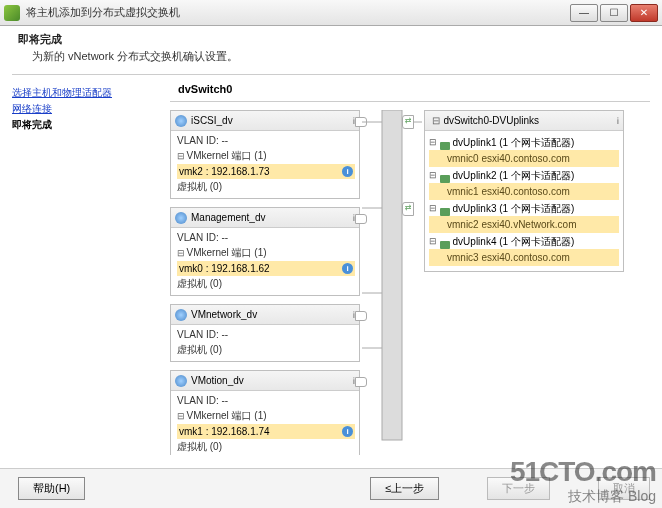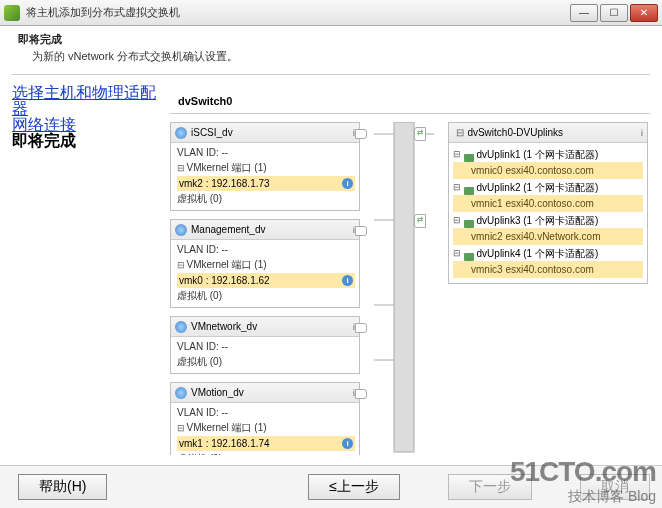--- a/index.html
+++ b/index.html
@@ -7,26 +7,26 @@
 .titlebar { height: 26px; background: linear-gradient(#f8f8f8,#e4e4e4); border-bottom: 1px solid #aaa; display: flex; align-items: center; padding: 0 4px; font-size: 11px; color: #333; }
 .titlebar .appicon { width: 16px; height: 16px; background: linear-gradient(135deg,#8dc63f,#4a8a2a); border-radius: 3px; margin-right: 6px; }
 .titlebar .spacer { flex: 1; }
 .winbtn { width: 28px; height: 18px; margin-left: 2px; border: 1px solid #888; border-radius: 2px; display: flex; align-items: center; justify-content: center; font-size: 10px; background: linear-gradient(#fafafa,#ddd); }
 .winbtn.close { background: linear-gradient(#e97f6f,#c0392b); color: #fff; border-color: #8b2a1f; }
 .header { padding: 6px 18px 10px; }
 .header .h1 { font-size: 11px; font-weight: bold; color: #222; }
 .header .h2 { font-size: 11px; color: #333; margin-left: 14px; margin-top: 2px; }
 .divider { border-top: 1px solid #ccc; margin: 0 12px; }
 .body { display: flex; height: 380px; }
-.nav { width: 170px; padding: 10px 12px; font-size: 16px; }
+.nav { width: 170px; padding: 10px 12px; font-size: 10px; }
 .nav .link { color: #1a3fc8; text-decoration: underline; cursor: pointer; line-height: 16px; }
 .nav .current { font-weight: bold; color: #000; line-height: 16px; }
 .main { flex: 1; padding: 8px 12px 0 0; overflow: hidden; }
-.switchname { font-size: 11px; font-weight: bold; margin: 12px 0 6px 8px; }
-.diagram { display: flex; gap: 14px; }
+.switchname { font-size: 11px; font-weight: bold; margin: 0 0 6px 8px; }
+.diagram { display: flex; gap: 2px; }
 .leftcol { width: 190px; }
 .midcol { width: 60px; position: relative; }
 .rightcol { width: 200px; }
 .pg { border: 1px solid #bfbfbf; margin-bottom: 8px; font-size: 10px; background: #fff; position: relative; }
 .pg-title { background: linear-gradient(#f5f5f5,#e8e8e8); border-bottom: 1px solid #ccc; padding: 3px 4px; display: flex; align-items: center; }
 .pg-title .picon { width: 12px; height: 12px; background: radial-gradient(#a0d0ff,#4a87c8); border-radius: 50%; margin-right: 4px; }
 .pg-title .etc { margin-left: auto; color: #666; font-size: 9px; }
 .pg-body { padding: 2px 4px 4px 6px; line-height: 15px; }
 .tree { color: #333; }
 .tree .exp { color: #666; margin-right: 2px; font-size: 9px; }
@@ -36,21 +36,21 @@
 .uplinks .pg-body { padding: 4px; }
 .upitem { margin-bottom: 1px; }
 .upname { display: flex; align-items: flex-end; }
 .upname::before { content: "⊟"; color: #666; margin-right: 3px; font-size: 9px; }
 .upico { width: 10px; height: 8px; background: #5a9e5a; margin-right: 3px; border-radius: 1px; }
 .nic { background: #ffe9a8; padding: 1px 4px 1px 18px; color: #5a4a1a; }
 .midcol svg { position: absolute; top: 0; left: 0; }
 .nubr { position: absolute; right: -8px; top: 6px; width: 12px; height: 10px; border: 1px solid #aaa; background: #fff; border-radius: 0 3px 3px 0; }
 .nub-l { position: absolute; top: 6px; width: 12px; height: 14px; border: 1px solid #aaa; background: #fff; border-radius: 3px 0 0 3px; font-size: 8px; text-align: center; color: #5a9e5a; }
 .footer { position: absolute; bottom: 0; left: 0; right: 0; border-top: 1px solid #ccc; padding: 8px 12px; display: flex; align-items: center; background: #f4f4f4; }
-.btn { border: 1px solid #888; background: linear-gradient(#fafafa,#e4e4e4); font-size: 14px; padding: 3px 20px; margin-left: 6px; }
+.btn { border: 1px solid #888; background: linear-gradient(#fafafa,#e4e4e4); font-size: 11px; padding: 3px 14px; margin-left: 6px; }
 .btn.disabled { color: #999; border-color: #bbb; margin-left: 48px; }
 .watermark { position: absolute; right: 6px; bottom: 2px; font-family: Arial; color: rgba(40,40,40,0.55); text-align: right; pointer-events: none; }
 .watermark .big { font-size: 28px; font-weight: 900; letter-spacing: -1px; }
 .watermark .small { font-size: 14px; }
 </style>
 </head>
 <body>
 
 <div class="titlebar">
   <div class="appicon"></div>

